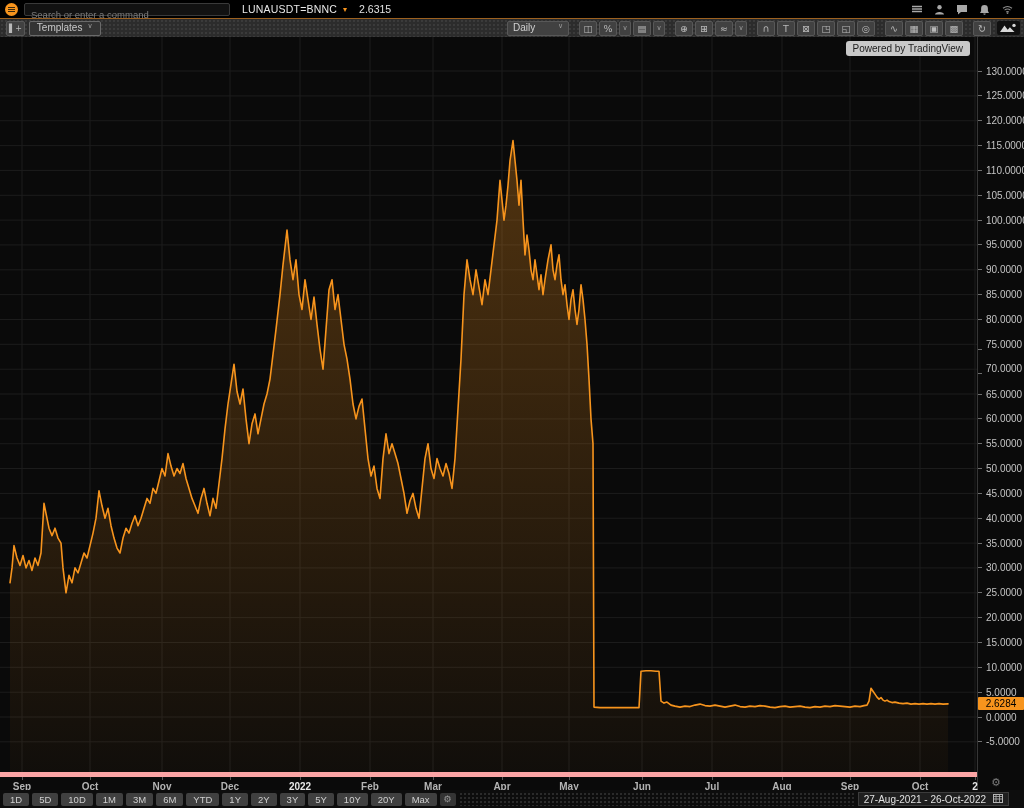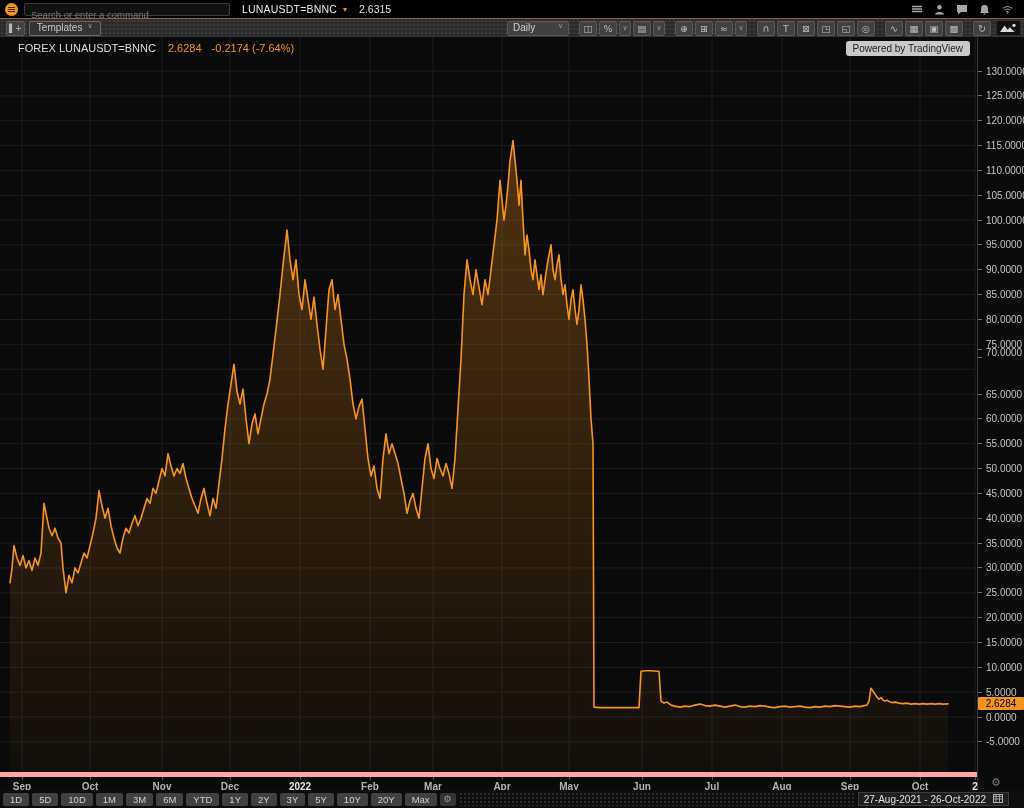--- a/index.html
+++ b/index.html
@@ -252,42 +252,37 @@
           <line x1="712" x2="712" y1="0" y2="735" stroke="#1c1c1c" stroke-width="1"></line>
           <line x1="782" x2="782" y1="0" y2="735" stroke="#1c1c1c" stroke-width="1"></line>
           <line x1="850" x2="850" y1="0" y2="735" stroke="#1c1c1c" stroke-width="1"></line>
           <line x1="920" x2="920" y1="0" y2="735" stroke="#1c1c1c" stroke-width="1"></line>
           <line x1="975" x2="975" y1="0" y2="735" stroke="#1c1c1c" stroke-width="1"></line>
         </g>
         <path d="M10 545.8L12 530.9L14 508.6L17 521.0L20 528.4L23 518.5L26 530.9L29 523.5L32 533.4L35 521.0L38 528.4L41 516.0L44 466.3L46 476.3L49 491.2L52 498.6L55 491.2L58 501.1L61 506.1L63 530.9L66 555.8L69 538.4L72 545.8L75 530.9L78 535.9L81 526.0L84 516.0L87 521.0L90 508.6L93 496.1L96 481.2L99 453.9L102 468.8L105 481.2L108 471.3L111 488.7L114 501.1L117 511.1L120 516.0L123 501.1L126 491.2L129 496.1L132 486.2L135 478.8L138 488.7L141 481.2L144 471.3L147 461.4L150 466.3L153 451.4L156 456.4L159 444.0L162 431.5L165 439.0L168 416.6L171 429.1L174 439.0L177 431.5L180 436.5L183 426.6L186 441.5L189 451.4L192 461.4L195 468.8L198 476.3L201 461.4L204 451.4L207 466.3L210 478.8L213 461.4L216 471.3L219 446.5L222 421.6L225 391.8L228 367.0L231 347.1L234 327.2L237 354.5L240 367.0L243 352.0L246 381.9L249 406.7L252 386.8L255 376.9L258 396.8L261 381.9L264 367.0L267 357.0L270 342.1L273 317.3L276 292.4L280 257.6L283 227.8L287 193.0L290 222.9L293 242.7L296 222.9L299 257.6L302 272.5L305 242.7L308 262.6L311 282.5L314 260.1L317 287.4L320 312.3L323 332.2L326 292.4L329 252.7L332 242.7L335 272.5L338 257.6L341 282.5L344 307.3L347 322.2L350 342.1L353 367.0L356 381.9L359 369.4L362 362.0L365 391.8L368 421.6L371 439.0L374 429.1L377 451.4L380 461.4L383 421.6L386 396.8L389 416.6L392 406.7L395 416.6L398 426.6L401 441.5L404 456.4L407 476.3L410 463.8L413 456.4L416 471.3L419 481.2L422 451.4L425 421.6L428 406.7L431 431.5L434 441.5L437 421.6L440 431.5L443 439.0L446 426.6L449 436.5L452 451.4L455 421.6L458 371.9L461 322.2L464 257.6L467 222.9L470 242.7L473 257.6L476 232.8L479 250.2L482 267.6L485 242.7L488 257.6L491 232.8L494 207.9L497 183.1L500 143.3L502 163.2L504 183.1L506 168.2L508 148.3L510 123.5L513 103.6L515 123.5L517 143.3L519 168.2L521 143.3L523 183.1L525 217.9L527 198.0L529 212.9L531 232.8L533 242.7L535 222.9L537 237.8L539 252.7L541 237.8L543 257.6L545 242.7L548 222.9L551 207.9L553 232.8L555 242.7L557 227.8L559 217.9L561 242.7L563 257.6L565 247.7L567 267.6L569 282.5L571 262.6L573 252.7L575 272.5L577 287.4L579 272.5L581 247.7L583 262.6L585 282.5L587 307.3L589 342.1L591 381.9L593 406.7L594 670.1L600 670.6L608 670.6L616 670.6L624 670.6L632 670.6L639 670.6L641 634.3L646 633.8L651 633.8L656 634.3L659 634.3L661 664.1L664 666.1L667 665.1L671 668.1L675 669.1L680 670.1L685 669.1L690 669.6L695 668.1L700 667.1L705 668.6L710 669.1L715 668.1L720 669.1L725 670.1L730 669.1L735 668.1L740 669.6L745 670.1L750 669.1L755 669.6L760 668.6L765 669.1L770 670.1L775 670.6L780 669.6L785 669.1L790 670.1L795 669.6L800 669.1L805 670.1L810 670.6L815 669.6L820 670.1L825 669.1L830 669.6L835 668.6L840 669.1L845 669.6L850 670.1L855 669.1L860 669.6L864 668.6L867 668.1L869 664.1L871 651.2L873 654.2L875 657.1L877 660.1L879 662.1L881 660.6L883 663.1L885 664.1L887 663.1L889 664.6L892 665.6L895 665.1L899 666.1L903 666.6L907 666.1L911 667.1L915 666.6L919 667.1L923 666.6L927 667.1L931 666.6L935 667.1L939 666.6L943 667.1L948 666.9L948 735L10 735Z" fill="url(#fillgrad)" stroke="none"></path>
         <path d="M10 545.8L12 530.9L14 508.6L17 521.0L20 528.4L23 518.5L26 530.9L29 523.5L32 533.4L35 521.0L38 528.4L41 516.0L44 466.3L46 476.3L49 491.2L52 498.6L55 491.2L58 501.1L61 506.1L63 530.9L66 555.8L69 538.4L72 545.8L75 530.9L78 535.9L81 526.0L84 516.0L87 521.0L90 508.6L93 496.1L96 481.2L99 453.9L102 468.8L105 481.2L108 471.3L111 488.7L114 501.1L117 511.1L120 516.0L123 501.1L126 491.2L129 496.1L132 486.2L135 478.8L138 488.7L141 481.2L144 471.3L147 461.4L150 466.3L153 451.4L156 456.4L159 444.0L162 431.5L165 439.0L168 416.6L171 429.1L174 439.0L177 431.5L180 436.5L183 426.6L186 441.5L189 451.4L192 461.4L195 468.8L198 476.3L201 461.4L204 451.4L207 466.3L210 478.8L213 461.4L216 471.3L219 446.5L222 421.6L225 391.8L228 367.0L231 347.1L234 327.2L237 354.5L240 367.0L243 352.0L246 381.9L249 406.7L252 386.8L255 376.9L258 396.8L261 381.9L264 367.0L267 357.0L270 342.1L273 317.3L276 292.4L280 257.6L283 227.8L287 193.0L290 222.9L293 242.7L296 222.9L299 257.6L302 272.5L305 242.7L308 262.6L311 282.5L314 260.1L317 287.4L320 312.3L323 332.2L326 292.4L329 252.7L332 242.7L335 272.5L338 257.6L341 282.5L344 307.3L347 322.2L350 342.1L353 367.0L356 381.9L359 369.4L362 362.0L365 391.8L368 421.6L371 439.0L374 429.1L377 451.4L380 461.4L383 421.6L386 396.8L389 416.6L392 406.7L395 416.6L398 426.6L401 441.5L404 456.4L407 476.3L410 463.8L413 456.4L416 471.3L419 481.2L422 451.4L425 421.6L428 406.7L431 431.5L434 441.5L437 421.6L440 431.5L443 439.0L446 426.6L449 436.5L452 451.4L455 421.6L458 371.9L461 322.2L464 257.6L467 222.9L470 242.7L473 257.6L476 232.8L479 250.2L482 267.6L485 242.7L488 257.6L491 232.8L494 207.9L497 183.1L500 143.3L502 163.2L504 183.1L506 168.2L508 148.3L510 123.5L513 103.6L515 123.5L517 143.3L519 168.2L521 143.3L523 183.1L525 217.9L527 198.0L529 212.9L531 232.8L533 242.7L535 222.9L537 237.8L539 252.7L541 237.8L543 257.6L545 242.7L548 222.9L551 207.9L553 232.8L555 242.7L557 227.8L559 217.9L561 242.7L563 257.6L565 247.7L567 267.6L569 282.5L571 262.6L573 252.7L575 272.5L577 287.4L579 272.5L581 247.7L583 262.6L585 282.5L587 307.3L589 342.1L591 381.9L593 406.7L594 670.1L600 670.6L608 670.6L616 670.6L624 670.6L632 670.6L639 670.6L641 634.3L646 633.8L651 633.8L656 634.3L659 634.3L661 664.1L664 666.1L667 665.1L671 668.1L675 669.1L680 670.1L685 669.1L690 669.6L695 668.1L700 667.1L705 668.6L710 669.1L715 668.1L720 669.1L725 670.1L730 669.1L735 668.1L740 669.6L745 670.1L750 669.1L755 669.6L760 668.6L765 669.1L770 670.1L775 670.6L780 669.6L785 669.1L790 670.1L795 669.6L800 669.1L805 670.1L810 670.6L815 669.6L820 670.1L825 669.1L830 669.6L835 668.6L840 669.1L845 669.6L850 670.1L855 669.1L860 669.6L864 668.6L867 668.1L869 664.1L871 651.2L873 654.2L875 657.1L877 660.1L879 662.1L881 660.6L883 663.1L885 664.1L887 663.1L889 664.6L892 665.6L895 665.1L899 666.1L903 666.6L907 666.1L911 667.1L915 666.6L919 667.1L923 666.6L927 667.1L931 666.6L935 667.1L939 666.6L943 667.1L948 666.9" fill="none" stroke="#f7941d" stroke-width="1.6" stroke-linejoin="round" stroke-linecap="round"></path>
       </svg>
 
-    <div class="legend">
-      <span class="name">FOREX LUNAUSDT=BNNC</span>
-      <span class="pr">2.6284</span>
-      <span class="chg">-0.2174 (-7.64%)</span>
-    </div>
 
     <div class="powered">Powered by TradingView</div>
 
     <div class="yaxis" id="yaxis">
         <div class="ylab" style="top: 28.03px;"><i></i>130.0000</div>
         <div class="ylab" style="top: 52.875px;"><i></i>125.0000</div>
         <div class="ylab" style="top: 77.72px;"><i></i>120.0000</div>
         <div class="ylab" style="top: 102.565px;"><i></i>115.0000</div>
         <div class="ylab" style="top: 127.41px;"><i></i>110.0000</div>
         <div class="ylab" style="top: 152.255px;"><i></i>105.0000</div>
         <div class="ylab" style="top: 177.1px;"><i></i>100.0000</div>
         <div class="ylab" style="top: 201.945px;"><i></i>95.0000</div>
         <div class="ylab" style="top: 226.79px;"><i></i>90.0000</div>
         <div class="ylab" style="top: 251.635px;"><i></i>85.0000</div>
         <div class="ylab" style="top: 276.48px;"><i></i>80.0000</div>
         <div class="ylab" style="top: 301.325px; align-items: flex-end;"><i></i>75.0000</div>
-        <div class="ylab" style="top: 309px; align-items: flex-end;"><i></i>70.0000</div>
+        <div class="ylab" style="top: 325px; align-items: flex-end;"><i></i>70.0000</div>
         <div class="ylab" style="top: 351.015px;"><i></i>65.0000</div>
         <div class="ylab" style="top: 375.86px;"><i></i>60.0000</div>
         <div class="ylab" style="top: 400.705px;"><i></i>55.0000</div>
         <div class="ylab" style="top: 425.55px;"><i></i>50.0000</div>
         <div class="ylab" style="top: 450.395px;"><i></i>45.0000</div>
         <div class="ylab" style="top: 475.24px;"><i></i>40.0000</div>
         <div class="ylab" style="top: 500.085px;"><i></i>35.0000</div>
         <div class="ylab" style="top: 524.93px;"><i></i>30.0000</div>
         <div class="ylab" style="top: 549.775px;"><i></i>25.0000</div>
         <div class="ylab" style="top: 574.62px;"><i></i>20.0000</div>

